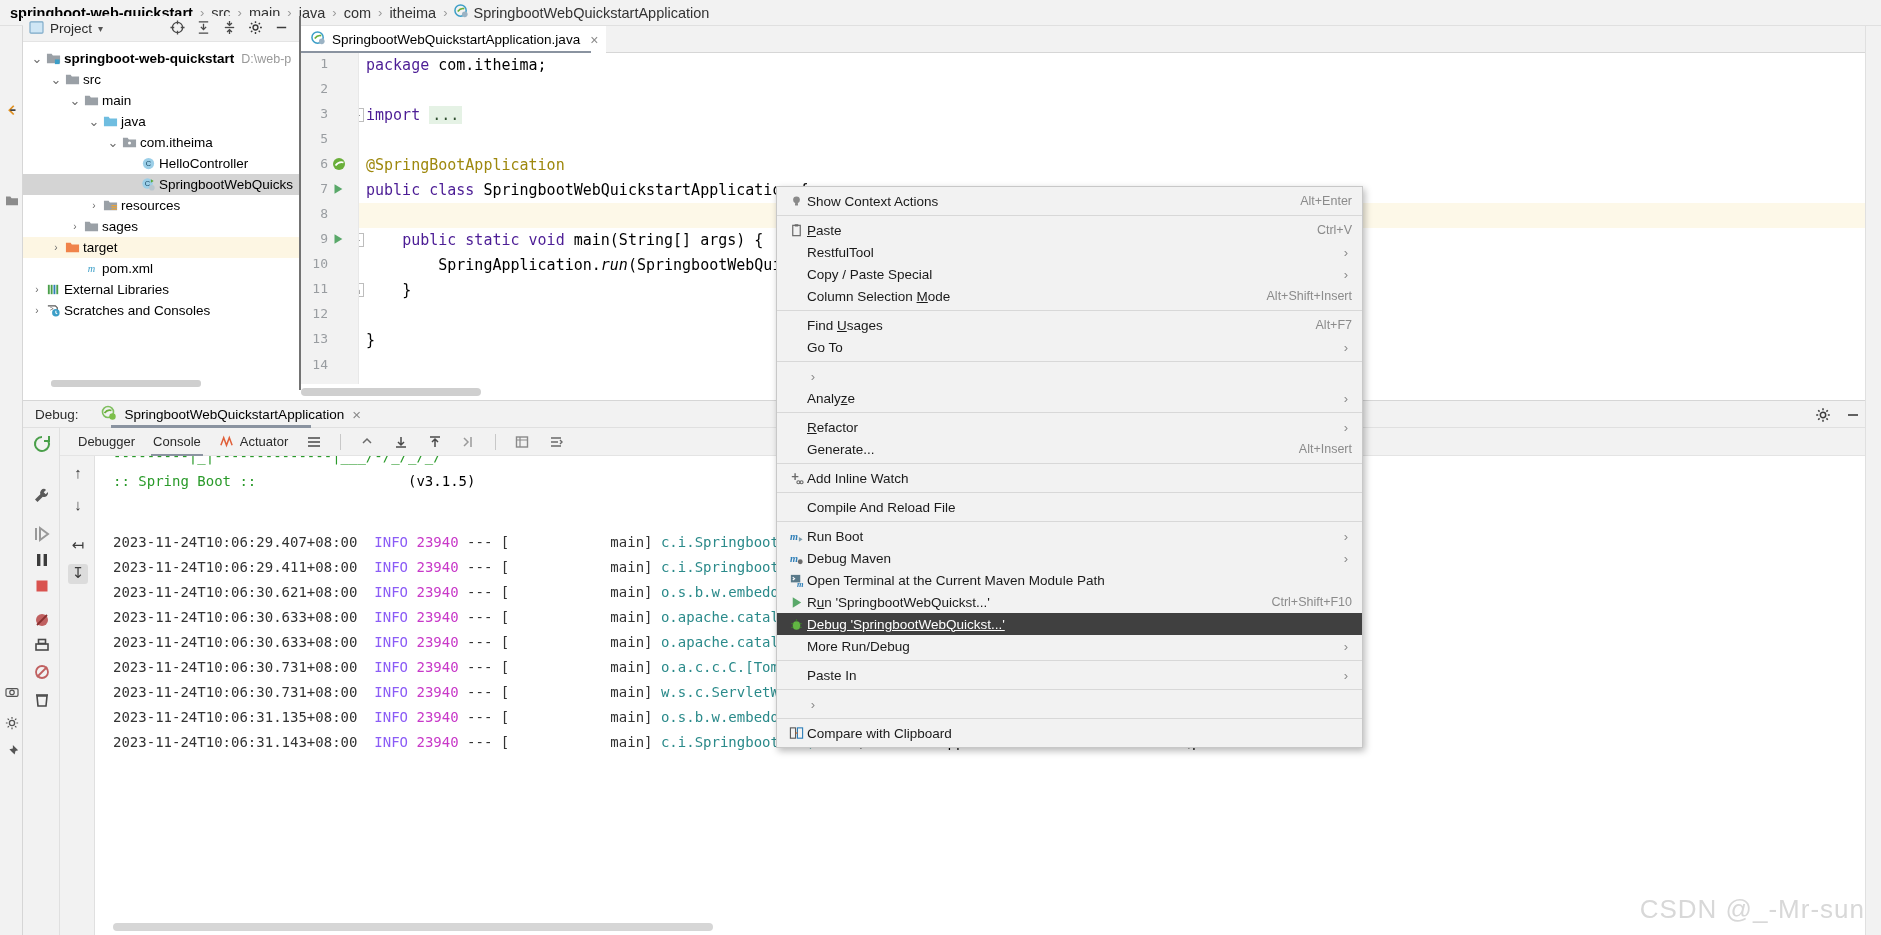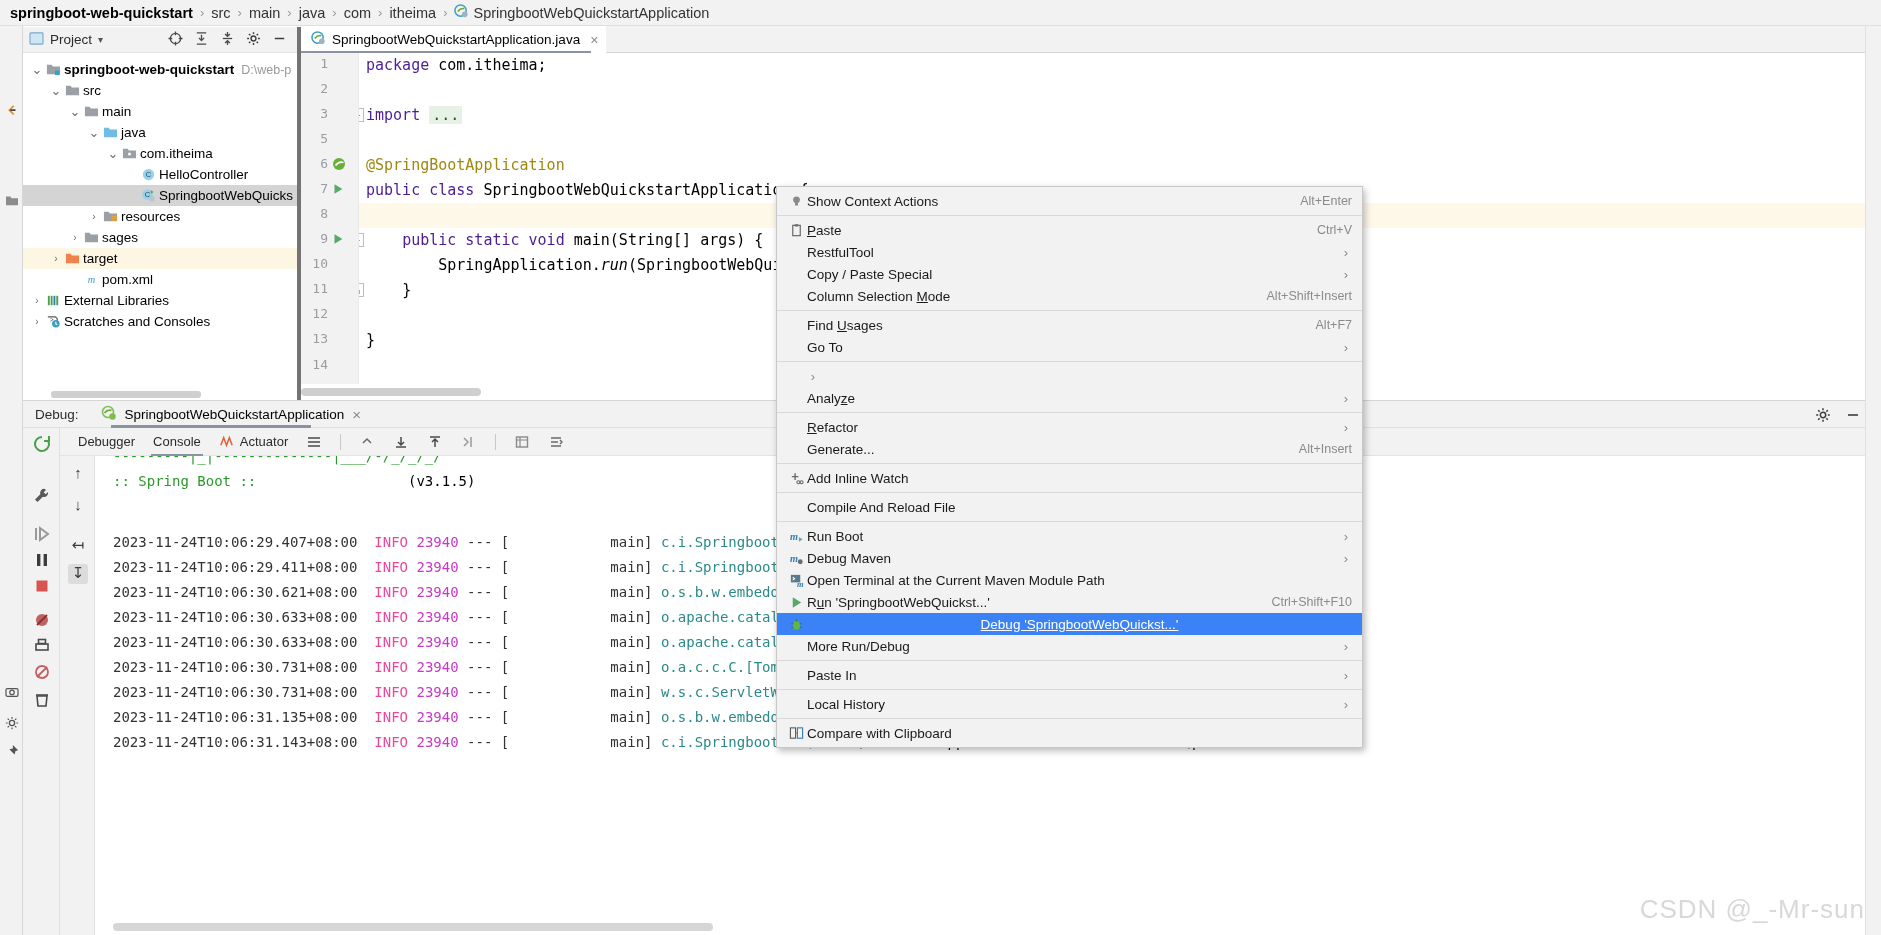--- a/index.html
+++ b/index.html
@@ -33,22 +33,22 @@
   }
   .vtext {
     position: absolute; left: -20px; width: 64px;
     writing-mode: vertical-rl; transform: rotate(180deg);
     font-size: 11.5px; color: #3c3c3c; text-align: center;
   }
   .vicon { position:absolute; left:5px; width:14px; height:14px; }
 
   
   .projpanel {
-    position: absolute; left: 23px; top: 27px; width: 278px; height: 374px;
-    background: #ffffff; border-right: 4px solid #737373;
+    position: absolute; left: 23px; top: 16px; width: 278px; height: 374px;
+    background: #ffffff; border-right: 2px solid #737373;
   }
   .projheader {
     height: 26px; background: #f2f2f2; border-bottom: 1px solid #e4e4e4;
     display: flex; align-items: center; padding: 0 6px; gap: 6px;
   }
   .projheader .ptitle { font-size: 13.5px; color: #2b2b2b; }
   .ph-icons { margin-left: auto; display: flex; align-items: center; gap: 11px; padding-right: 4px; }
   .tree { padding-top: 6px; font-size: 13.5px; position: relative; height: 338px; overflow: hidden;}
   .trow {
     display: flex; align-items: center; height: 21px; white-space: nowrap;
@@ -138,41 +138,41 @@
   .dbg-tabrow .t.active:after {
     content:''; position:absolute; left:-2px; right:-2px; bottom:-7px; height:2px; background:#8a93a0;
   }
   .console {
     position: absolute; left: 72px; top: 28px; right: 0; bottom: 0;
     background: #ffffff; overflow: hidden;
     font-family: "DejaVu Sans Mono", monospace; font-size: 14px; line-height: 25px;
     white-space: pre; padding-left: 18px; padding-top: 2px;
   }
   .c-green { color: #2a9a2a; }
-  .c-info { color: #ec4899; }
+  .c-info { color: #8b5cf6; }
   .c-pid { color: #c838c8; }
   .c-logger { color: #2a8a8a; }
   .c-msg { color: #000; }
   .c-gray { color: #333; }
   .console-scroll {
     position:absolute; left:90px; bottom:4px; width:600px; height:8px; background:#d6d6d6; border-radius:4px;
   }
 
   
   .ctxmenu {
     position: absolute; left: 776px; top: 186px; width: 587px;
     background: #f2f2f2; border: 1px solid #c8c8c8;
     box-shadow: 2px 3px 7px rgba(0,0,0,0.28);
     padding: 3px 0; z-index: 50;
   }
   .mi {
     display: flex; align-items: center; height: 22px; padding: 0 10px 0 8px;
     font-size: 13.5px; color: #1a1a1a; position: relative;
   }
-  .mi.sel { background: #3b82f6; color: #ffffff; text-align: center; }
+  .mi.sel { background: #404040; color: #ffffff; }
   .mi .micon { width: 22px; flex: none; display:inline-flex; align-items:center; justify-content:center; }
   .mi .mlabel { flex: 1; }
   .mi .mshort { color: #8b8b8b; font-size: 12.5px; margin-left: 14px; }
   .mi .marrow { color: #8b8b8b; font-size: 13px; width: 12px; text-align: center; }
   .msep { height: 1px; background: #d8d8d8; margin: 3px 0; }
   .mn { text-decoration: underline; }
   .mi.sel .mlabel { text-decoration: underline; }
 
   
   .watermark {
@@ -770,21 +770,20 @@
       </div>
       <div class="msep"></div>
       <div class="mi">
         <span class="micon"></span>
         <span class="mlabel">Paste In</span>
         <span class="marrow">›</span>
       </div>
       <div class="msep"></div>
       <div class="mi">
         <span class="micon"></span>
-        <span class="mlabel">Local History</span>
         <span class="marrow">›</span>
       </div>
       <div class="msep"></div>
       <div class="mi">
         <span class="micon">
           <svg width="15" height="15" viewBox="0 0 16 16">
             <rect x="1.5" y="2" width="5.5" height="11" fill="none" stroke="#5a5a5a" stroke-width="1.2"></rect>
             <rect x="9" y="2" width="5.5" height="11" fill="none" stroke="#2f7fb8" stroke-width="1.2"></rect>
             <path d="M7 7.5h2" stroke="#d06a2a" stroke-width="1.4"></path>
           </svg>

